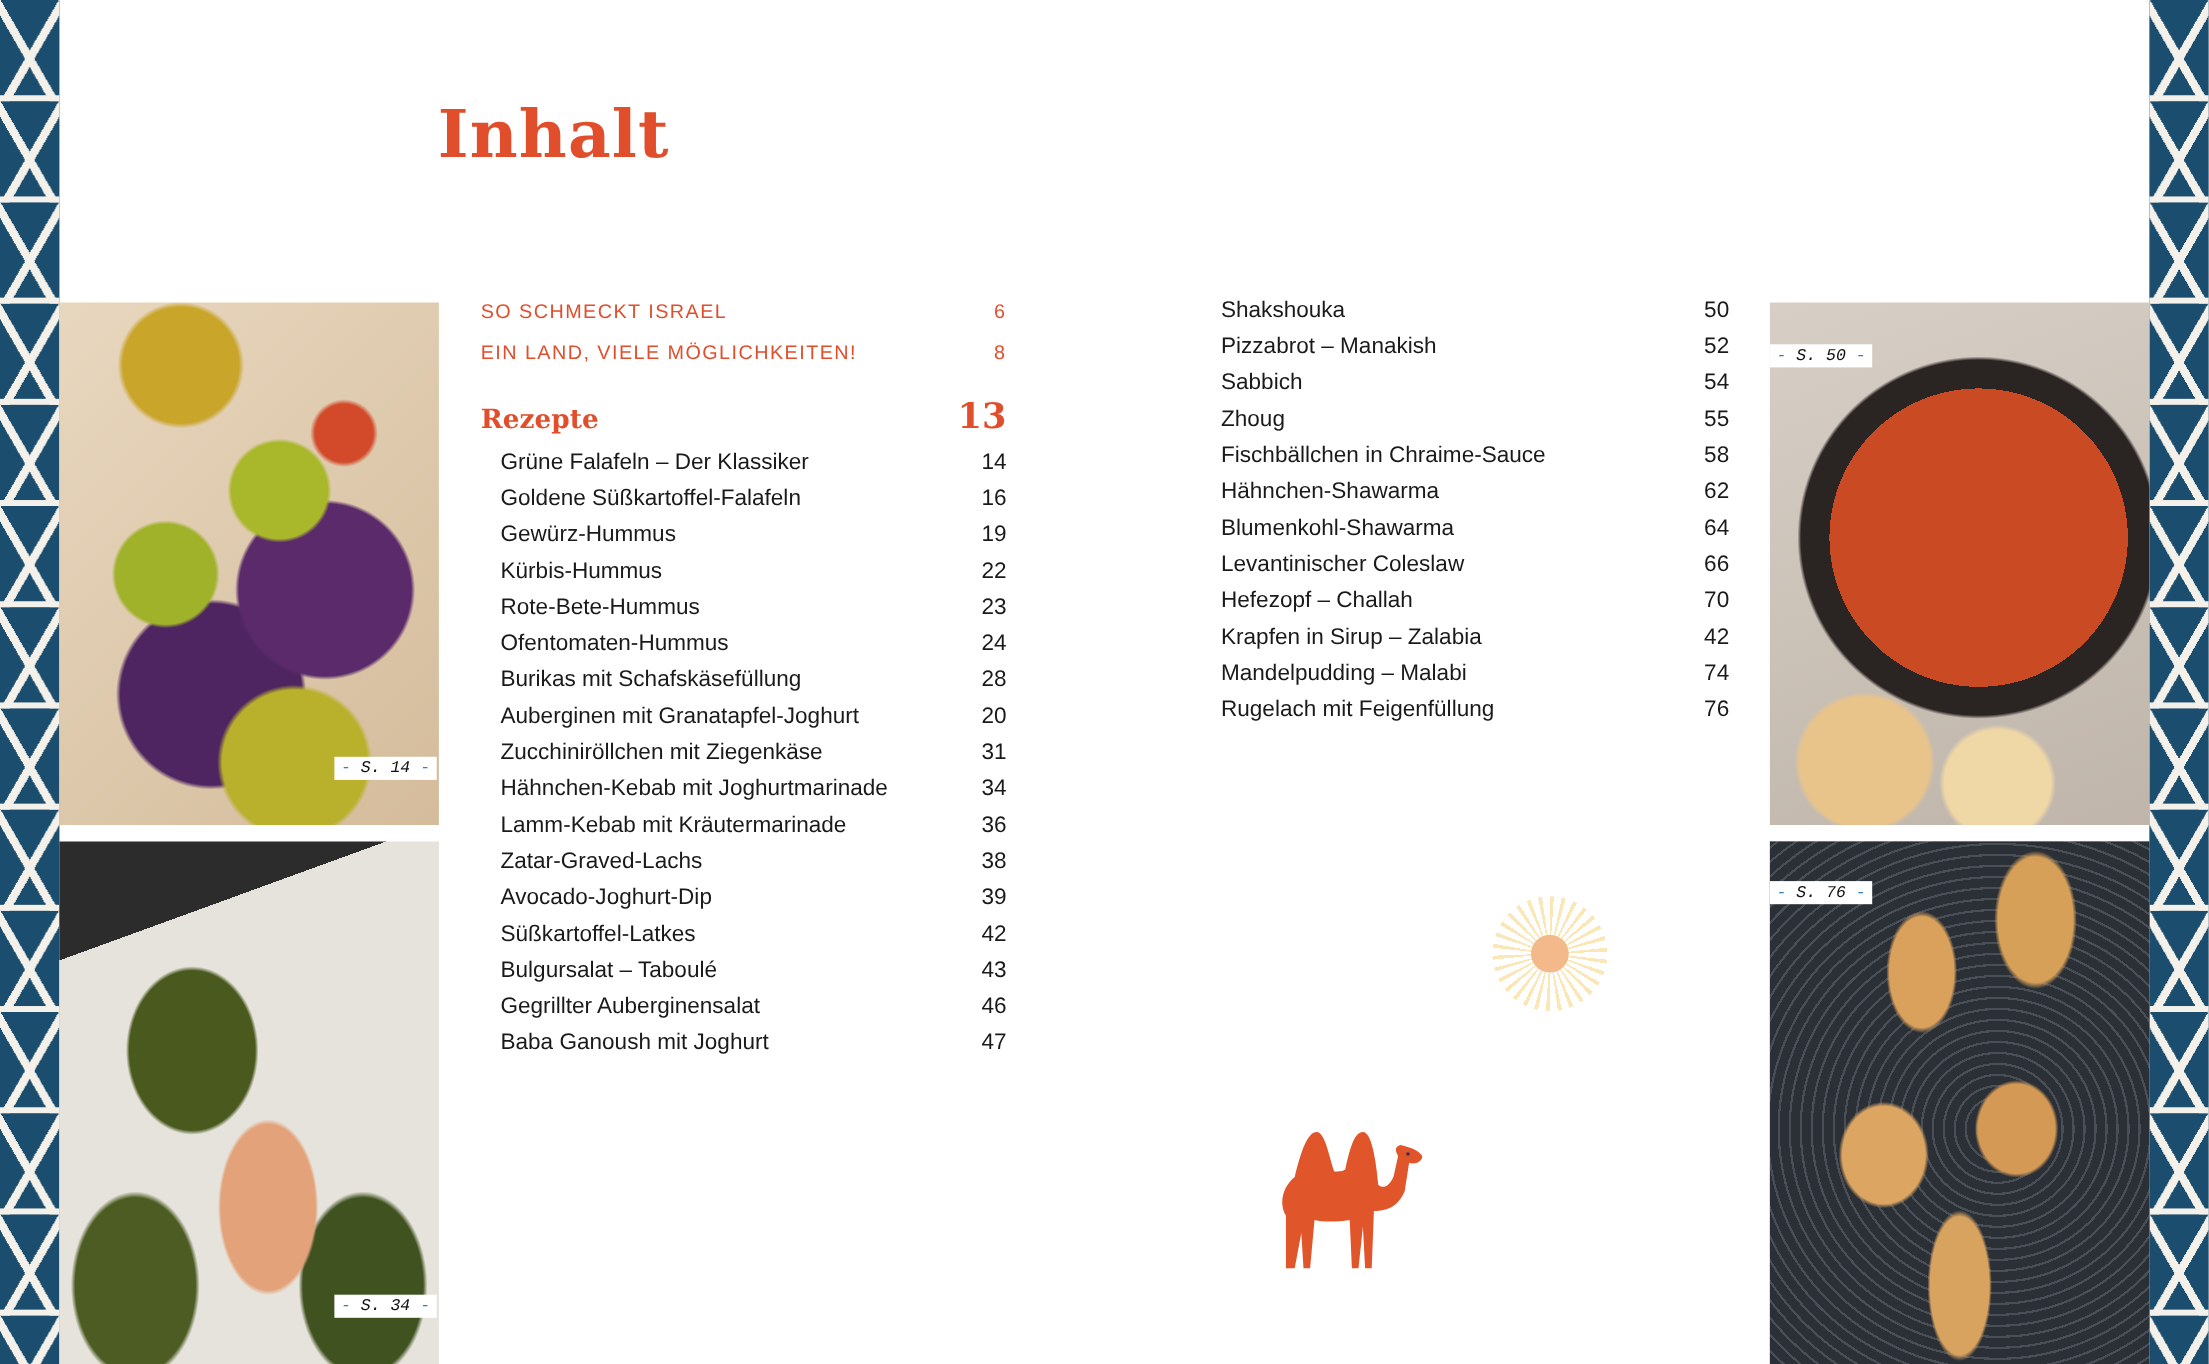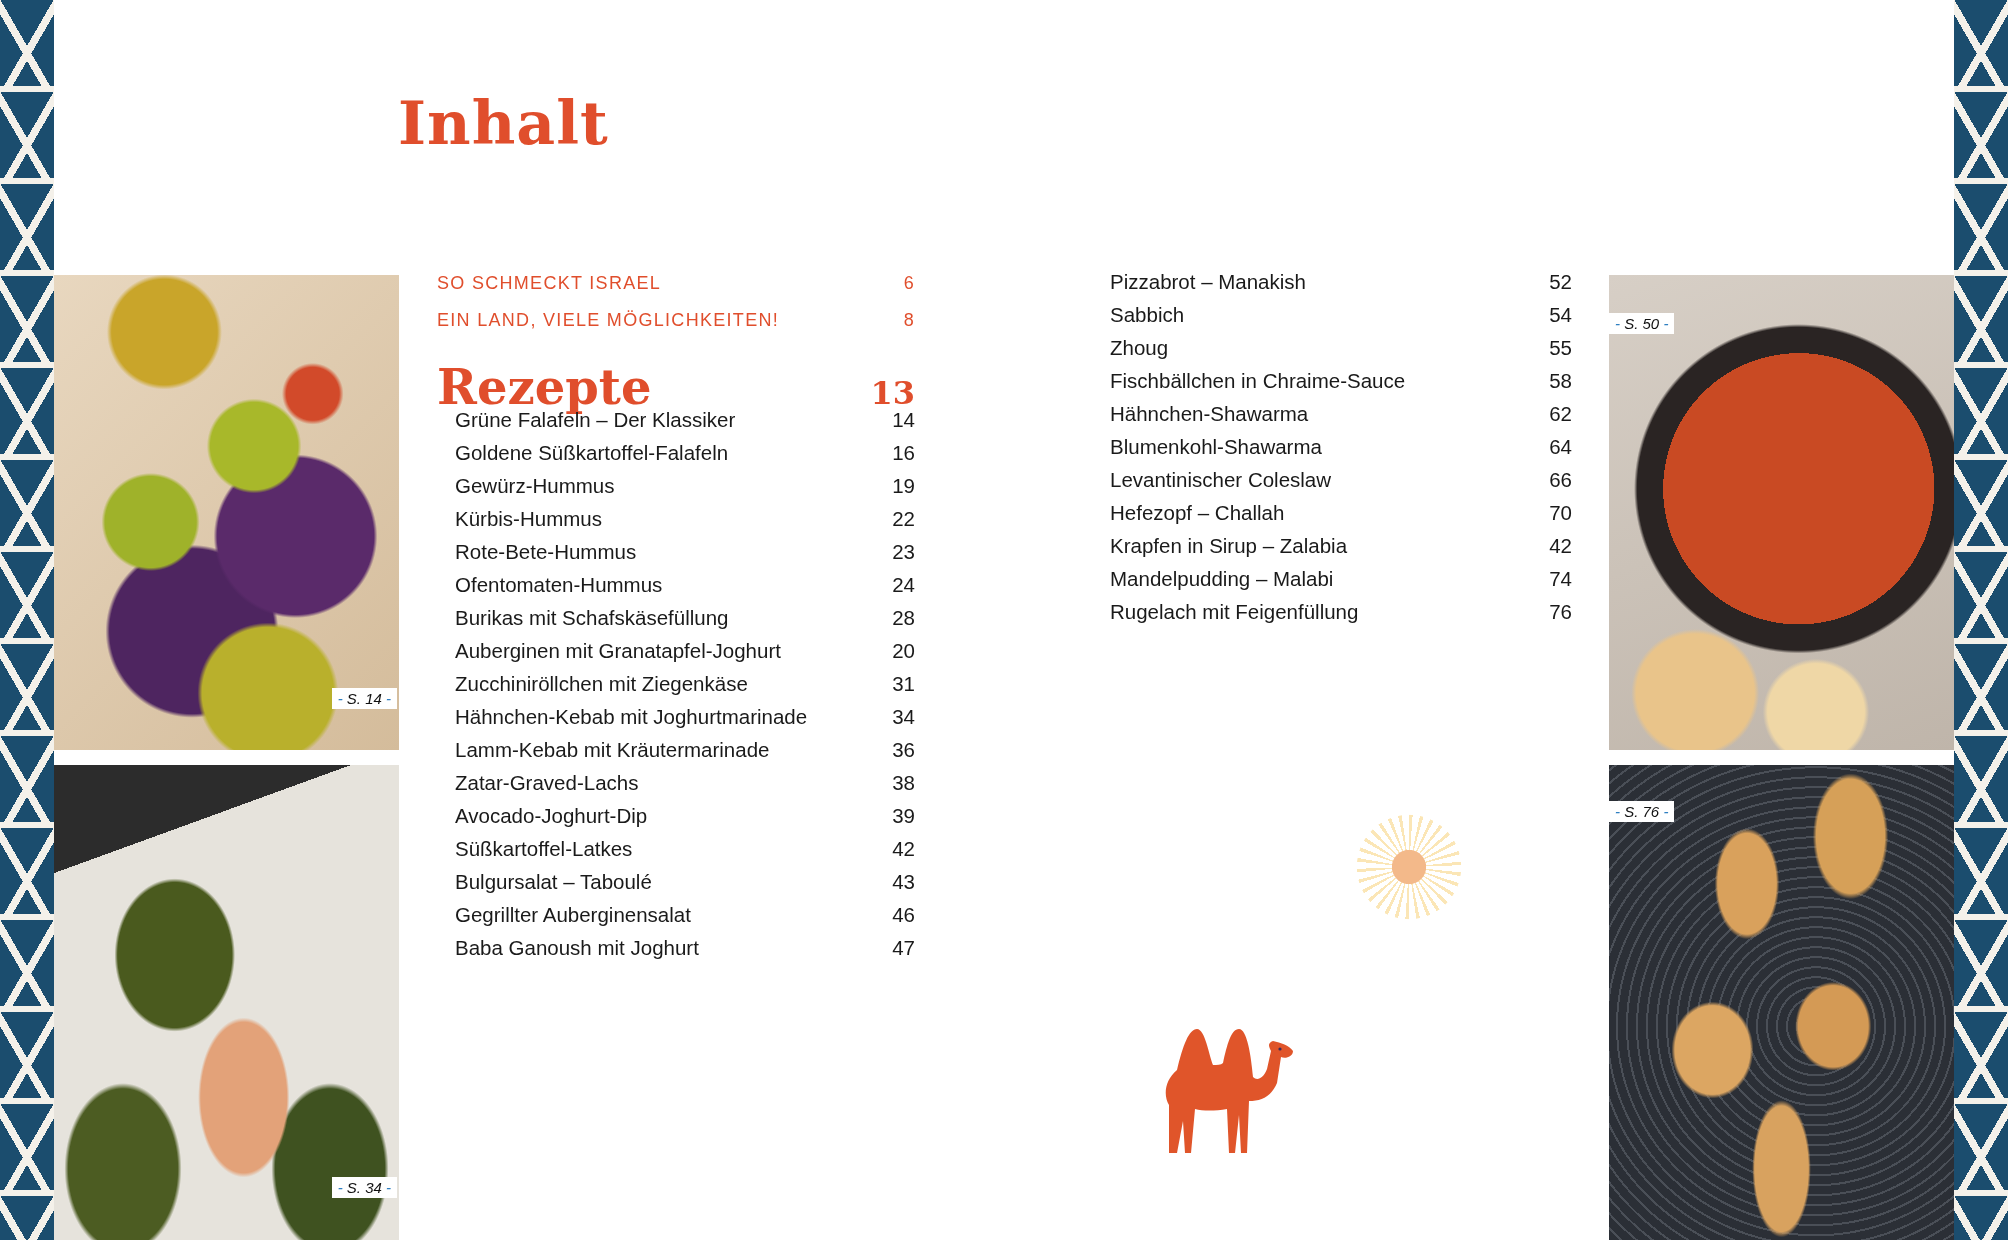--- a/index.html
+++ b/index.html
@@ -63,42 +63,42 @@
       radial-gradient(ellipse at 40% 25%, #d9a15c 0 10%, transparent 11%),
       radial-gradient(ellipse at 70% 15%, #d6a058 0 10%, transparent 11%),
       radial-gradient(ellipse at 30% 60%, #dca662 0 11%, transparent 12%),
       radial-gradient(ellipse at 65% 55%, #d49a55 0 11%, transparent 12%),
       radial-gradient(ellipse at 50% 85%, #d8a25f 0 11%, transparent 12%),
       repeating-radial-gradient(circle at 60% 55%, #2b2f36 0 8px, #4a4f57 8px 10px),
       linear-gradient(#3a8fcf, #3a8fcf);
   }
   .photo-label {
     position: absolute; background: #ffffff; padding: 2px 6px;
-    font-family: Liberation Sans, sans-serif; font-style: italic; font-size: 15px;
+    font-family: Liberation Mono, monospace; font-style: italic; font-size: 15px;
     color: #111; white-space: nowrap;
   }
   .photo-label .dash { color: #2f7fc1; }
 
   .toc { position: absolute; }
   .toc-left { left: 437px; top: 265px; width: 478px; }
   .toc-right { left: 1110px; top: 265px; width: 462px; }
 
   .intro-row {
     display: flex; justify-content: space-between;
     font-family: "Liberation Sans", sans-serif;
     font-size: 18px; letter-spacing: 1.3px; color: #e04e2c;
     height: 37px; line-height: 37px;
   }
   .section-row {
     display: flex; justify-content: space-between; align-items: baseline;
     margin-top: 20px; height: 44px;
     font-family: "DejaVu Serif", serif; font-weight: bold;
     color: #e04e2c;
   }
-  .section-row .sec-title { font-size: 48px; }
+  .section-row .sec-title { font-size: 24px; }
   .section-row .sec-page { font-size: 32px; }
 
   .entry {
     display: flex; justify-content: space-between;
     font-family: "Liberation Sans", sans-serif;
     font-size: 20.5px; color: #1a1a1a;
     height: 33px; line-height: 33px;
   }
   .toc-left .entry { padding-left: 18px; align-items: center; }
   .entry .pg { text-align: right; min-width: 40px; }
@@ -232,20 +232,24 @@
       <div class="entry">
         <span>Baba Ganoush mit Joghurt</span>
         <span class="pg">47</span>
       </div>
     </div>
 </div>
 
 <div class="toc toc-right">
   <div id="right-list">
       <div class="entry">
+        <span>Shakshouka</span>
+        <span class="pg">50</span>
+      </div>
+      <div class="entry">
         <span>Pizzabrot – Manakish</span>
         <span class="pg">52</span>
       </div>
       <div class="entry">
         <span>Sabbich</span>
         <span class="pg">54</span>
       </div>
       <div class="entry">
         <span>Zhoug</span>
         <span class="pg">55</span>

